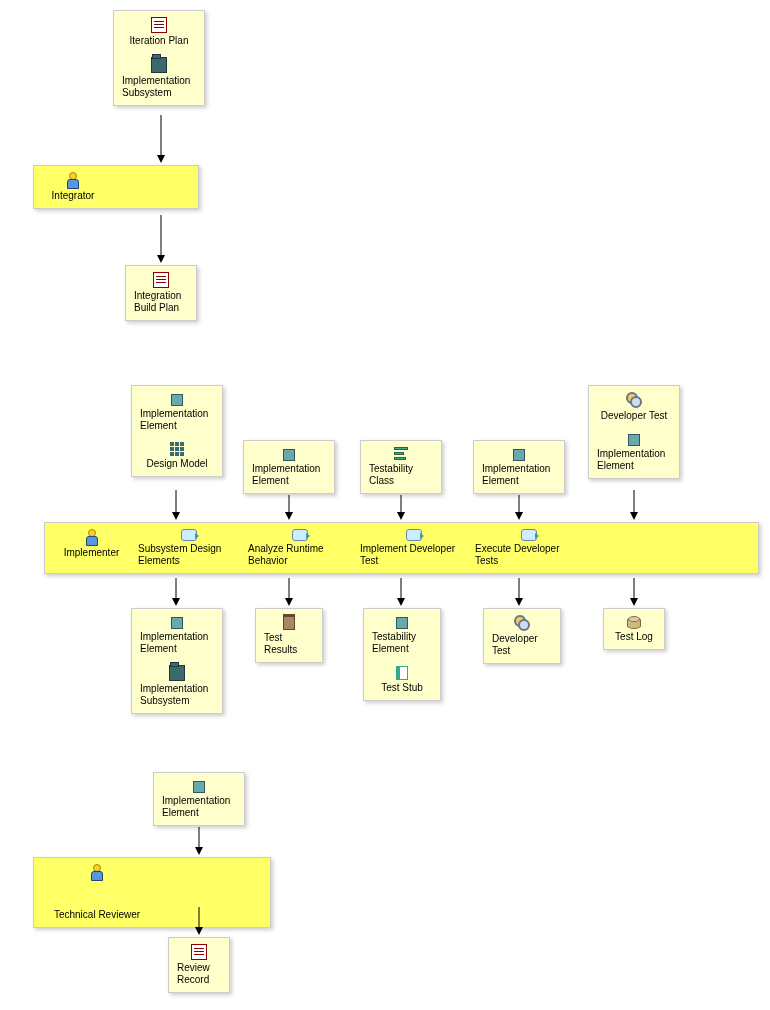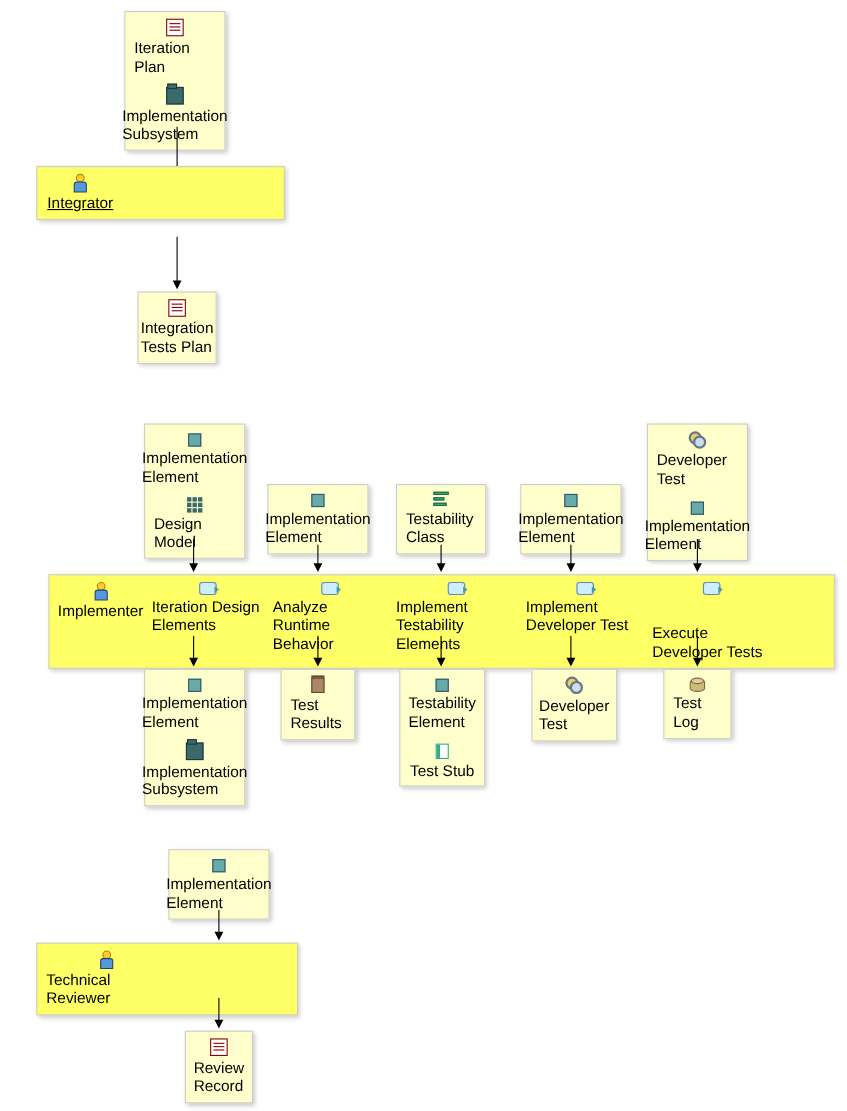--- a/index.html
+++ b/index.html
@@ -33,21 +33,21 @@
     display: flex;
     flex-direction: column;
     align-items: center;
     text-align: left;
     padding: 2px 4px;
   }
   .item .icon {
     margin-bottom: 2px;
   }
   .item .label {
-    font-size: 14px;
+    font-size: 10px;
     line-height: 1.2;
     color: #000;
   }
   .icon {
     width: 16px;
     height: 16px;
     display: inline-block;
   }
   .icon-doc {
     background: #fff;
@@ -216,36 +216,36 @@
     <span class="icon icon-pkg"></span>
     <span class="label">Implementation Subsystem</span>
   </div>
 </div>
 
 <svg class="connector" style="left:155px; top:115px; width:12px; height:50px;">
   <line x1="6" y1="0" x2="6" y2="42" stroke="#000" stroke-width="1"></line>
   <polygon points="6,48 2,40 10,40" fill="#000"></polygon>
 </svg>
 
-<div class="activity" style="left:33px; top:151px; width:226px;text-decoration:underline;">
+<div class="activity" style="left:33px; top:165px; width:166px;">
   <div class="item" style="width:70px;">
     <span class="icon icon-person"></span>
     <span class="label">Integrator</span>
   </div>
 </div>
 
 <svg class="connector" style="left:155px; top:215px; width:12px; height:50px;">
   <line x1="6" y1="0" x2="6" y2="42" stroke="#000" stroke-width="1"></line>
   <polygon points="6,48 2,40 10,40" fill="#000"></polygon>
 </svg>
 
 <div class="node" style="left:125px; top:265px; width:72px;">
   <div class="item">
     <span class="icon icon-doc"></span>
-    <span class="label">Integration Tests Plan</span>
+    <span class="label">Integration Build Plan</span>
   </div>
 </div>
 
 <div class="node" style="left:131px; top:385px; width:92px;">
   <div class="item">
     <span class="icon icon-square"></span>
     <span class="label">Implementation Element</span>
   </div>
   <div class="item" style="margin-top:6px;">
     <span class="icon icon-pattern">
@@ -320,35 +320,31 @@
     <polygon points="6,30 2,22 10,22" fill="#000"></polygon>
   </svg>
 
 <div class="activity" style="left:33px; top:522px; width:715px;margin-left:11px;">
   <div class="item" style="width:85px;">
     <span class="icon icon-person"></span>
     <span class="label">Implementer</span>
   </div>
   <div class="item" style="width:110px;">
     <span class="icon icon-activity"></span>
-    <span class="label">Iteration Design Elements</span>
+    <span class="label">Subsystem Design Elements</span>
   </div>
   <div class="item" style="width:112px;">
     <span class="icon icon-activity"></span>
     <span class="label">Analyze Runtime Behavior</span>
   </div>
-  <div class="item" style="width:118px;">
-    <span class="icon icon-activity"></span>
-    <span class="label">Implement Testability Elements</span>
-  </div>
   <div class="item" style="width:115px;">
     <span class="icon icon-activity"></span>
     <span class="label">Implement Developer Test</span>
   </div>
-  <div class="item" style="width:115px;gap:24px;">
+  <div class="item" style="width:115px;">
     <span class="icon icon-activity"></span>
     <span class="label">Execute Developer Tests</span>
   </div>
 </div>
 
 <svg class="connector" style="left:170px; top:578px; width:12px; height:30px;">
     <line x1="6" y1="0" x2="6" y2="22" stroke="#000"></line>
     <polygon points="6,28 2,20 10,20" fill="#000"></polygon>
   </svg>
 <svg class="connector" style="left:283px; top:578px; width:12px; height:30px;">
@@ -417,21 +413,21 @@
     <span class="label">Implementation Element</span>
   </div>
 </div>
 
 <svg class="connector" style="left:193px; top:827px; width:12px; height:30px;">
     <line x1="6" y1="0" x2="6" y2="22" stroke="#000"></line>
     <polygon points="6,28 2,20 10,20" fill="#000"></polygon>
   </svg>
 
 <div class="activity" style="left:33px; top:857px; width:238px;">
-  <div class="item" style="width:118px;">
+  <div class="item" style="width:118px;gap:27px;">
     <span class="icon icon-person"></span>
     <span class="label">Technical Reviewer</span>
   </div>
 </div>
 
 <svg class="connector" style="left:193px; top:907px; width:12px; height:30px;">
     <line x1="6" y1="0" x2="6" y2="22" stroke="#000"></line>
     <polygon points="6,28 2,20 10,20" fill="#000"></polygon>
   </svg>
 

